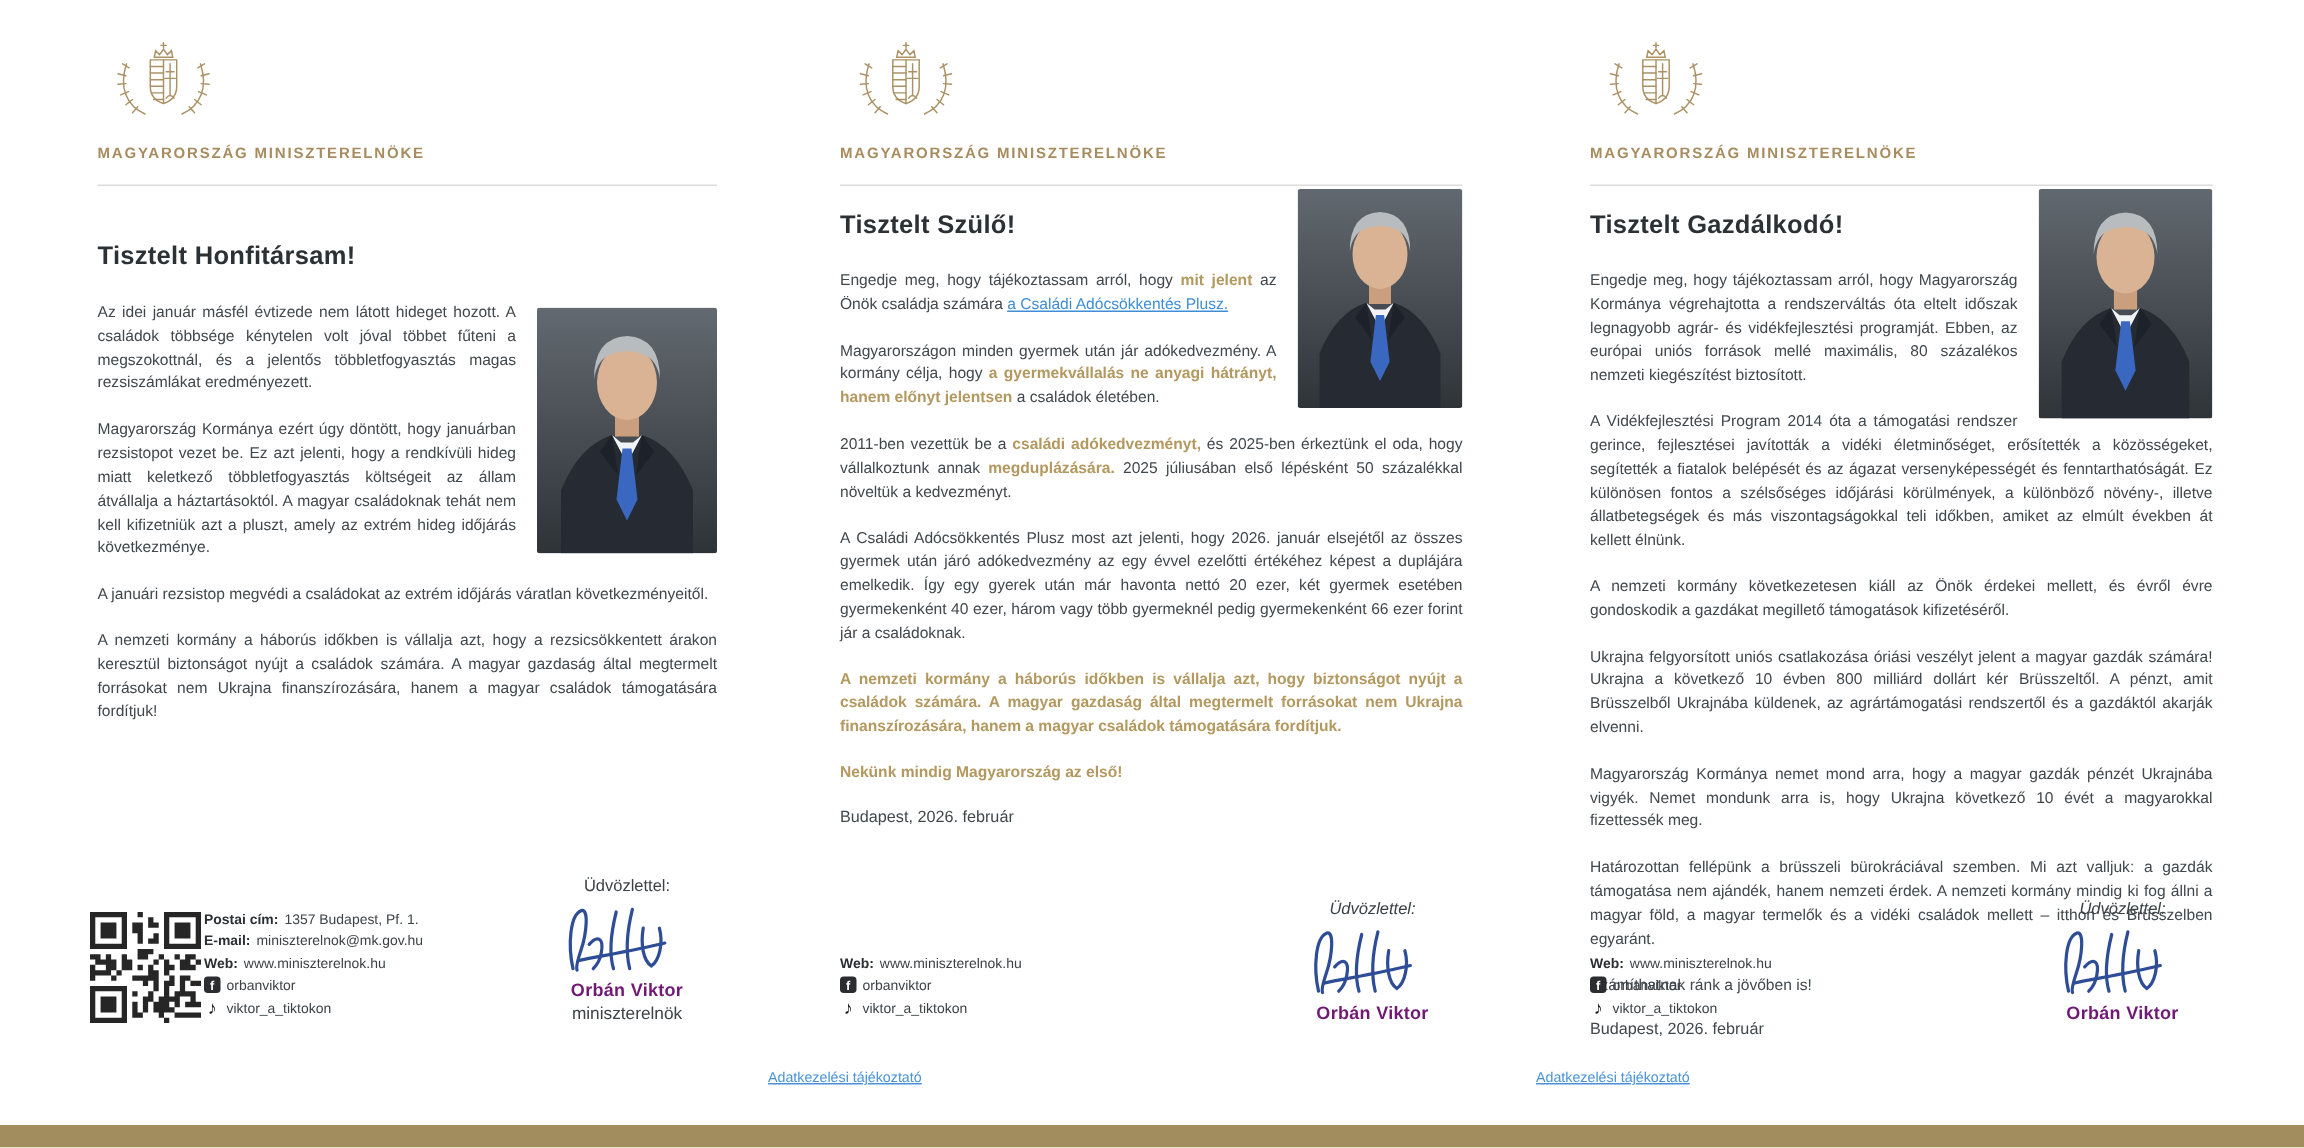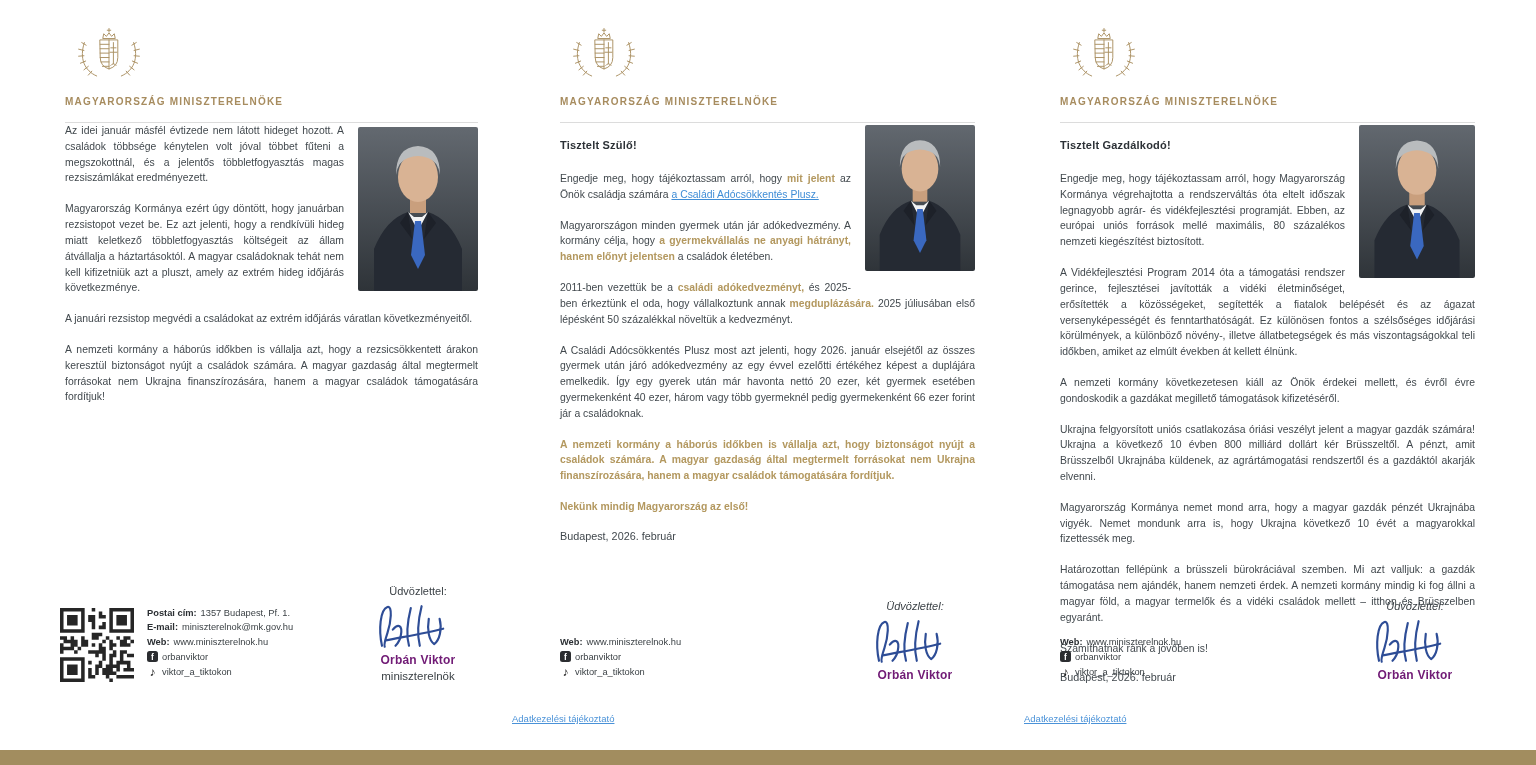--- a/index.html
+++ b/index.html
@@ -9,40 +9,40 @@
   .letter { position:relative; width:512px; height:750px; background:#fff; }
   .l1 .pad { padding:0 34px 0 65px; }
   .l2 .pad { padding:0 49px 0 48px; }
   .l3 .pad { padding:0 61px 0 36px; }
 
   .letter-header { text-align:left; padding-top:26px; }
   .crest { width:88px; height:56px; }
   .org-name { margin-top:10px; color:#a78c5f; font-weight:bold; font-size:10px; letter-spacing:1.2px; }
   .rule { margin-top:15px; border-top:1px solid #dcdcdc; }
 
-  h1.title { font-size:11px; color:#2c3136; letter-spacing:.2px; }
+  h1.title { font-size:17px; color:#2c3136; letter-spacing:.2px; }
   .l1 h1.title { margin:37px 0 20px; }
   .l2 h1.title, .l3 h1.title { margin:16px 0 20px; }
 
   .photo { float:right; margin:2px 0 10px 14px; border-radius:2px; overflow:hidden; }
   .l1 .photo { width:120px; height:164px; margin-top:4px; }
   .l2 .photo { width:110px; height:146px; }
   .l3 .photo { width:116px; height:153px; }
   .photo svg { display:block; width:100%; height:100%; }
 
   .paragraphs p { font-size:10.4px; line-height:1.52; color:#41484d; text-align:justify; margin-bottom:15px; }
   .seg-gold { color:#b3985f; font-weight:bold; }
   a.seg-link { color:#3f8dd6; text-decoration:underline; cursor:pointer; }
   .date { font-size:10.8px; color:#41484d; margin-top:10px; }
 
   .letter-footer { position:absolute; bottom:68px; display:flex; justify-content:space-between; align-items:flex-end; }
   .l1 .letter-footer { left:60px; right:34px; }
   .l2 .letter-footer { left:48px; right:49px; }
   .l3 .letter-footer { left:36px; right:61px; }
-  .footer-left { display:flex; gap:13px; align-items:flex-start; }
+  .footer-left { display:flex; gap:2px; align-items:flex-start; }
   .qr { width:74px; height:74px; }
   .contact { font-size:9.3px; color:#3c4246; }
   .contact-line { display:flex; align-items:center; gap:4px; margin-bottom:4.5px; white-space:nowrap; }
   .contact-line b { color:#2b2f33; }
   .ci { display:inline-flex; width:11px; height:11px; align-items:center; justify-content:center; flex:0 0 11px; }
   .facebook-icon { background:#2b2d30; color:#fff; border-radius:2.5px; font-size:8.5px; font-weight:bold; }
   .tiktok-icon { color:#141414; font-size:12px; }
 
   .closing { display:flex; flex-direction:column; align-items:center; min-width:120px; }
   .salutation { font-size:11px; color:#3b4146; }
@@ -106,20 +106,21 @@
 
   <section class="letter l1">
     <div class="pad">
       <header class="letter-header">
         <svg class="crest" viewBox="0 0 100 62">
             <use href="#crest-g"></use>
           </svg>
         <div class="org-name">MAGYARORSZÁG MINISZTERELNÖKE</div>
         <div class="rule"></div>
       </header>
+      <h1 class="title">Tisztelt Honfitársam!</h1>
       <div class="photo">
         <svg viewBox="0 0 120 164" preserveAspectRatio="xMidYMid slice">
             <use href="#portrait-g"></use>
           </svg>
       </div>
       <div class="paragraphs">
           <p><span>Az idei január másfél évtizede nem látott hideget hozott. A családok többsége kénytelen volt jóval többet fűteni a megszokottnál, és a jelentős többletfogyasztás magas rezsiszámlákat eredményezett.</span></p>
           <p><span>Magyarország Kormánya ezért úgy döntött, hogy januárban rezsistopot vezet be. Ez azt jelenti, hogy a rendkívüli hideg miatt keletkező többletfogyasztás költségeit az állam átvállalja a háztartásoktól. A magyar családoknak tehát nem kell kifizetniük azt a pluszt, amely az extrém hideg időjárás következménye.</span></p>
           <p><span>A januári rezsistop megvédi a családokat az extrém időjárás váratlan következményeitől.</span></p>
           <p><span>A nemzeti kormány a háborús időkben is vállalja azt, hogy a rezsicsökkentett árakon keresztül biztonságot nyújt a családok számára. A magyar gazdaság által megtermelt forrásokat nem Ukrajna finanszírozására, hanem a magyar családok támogatására fordítjuk!</span></p>

